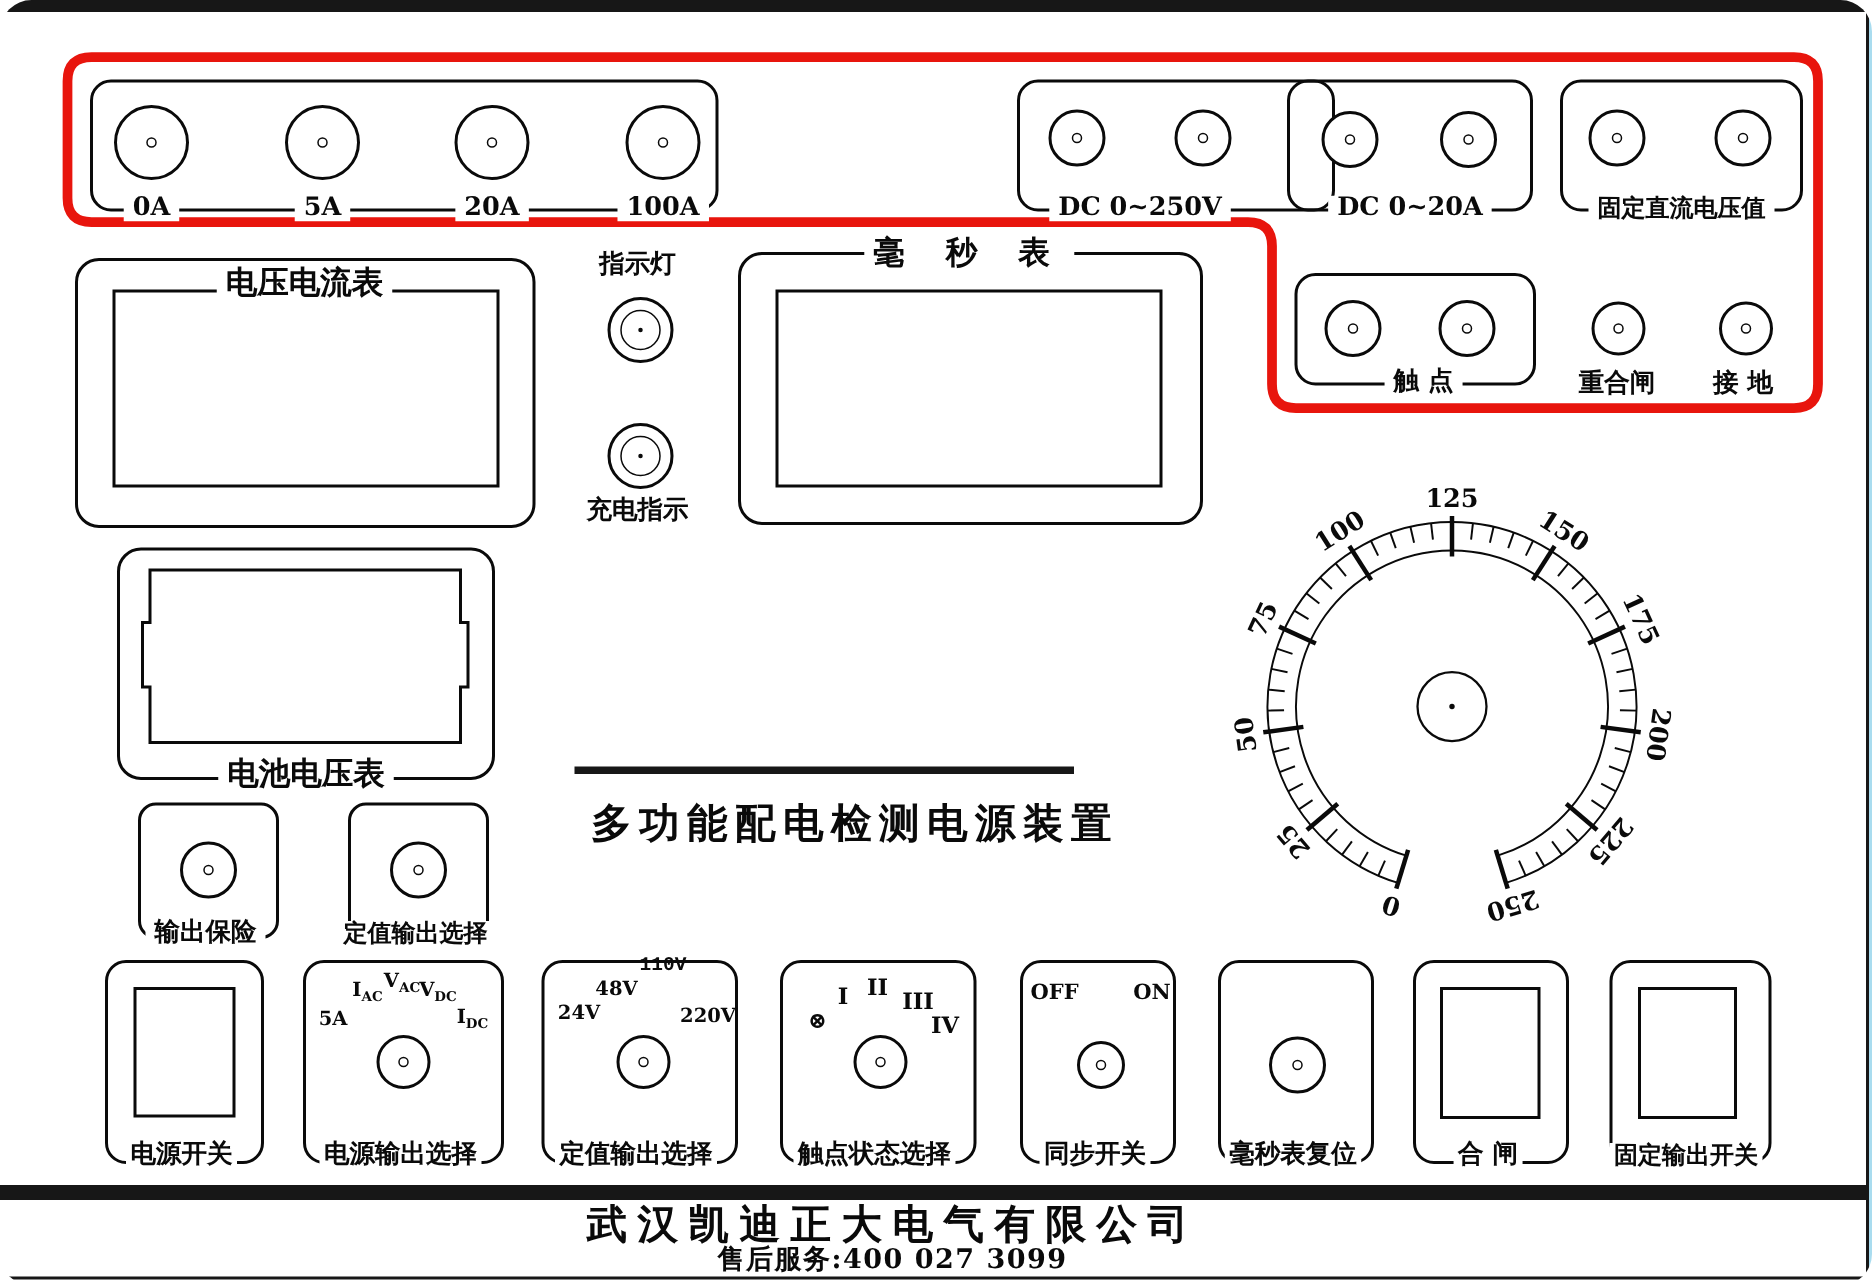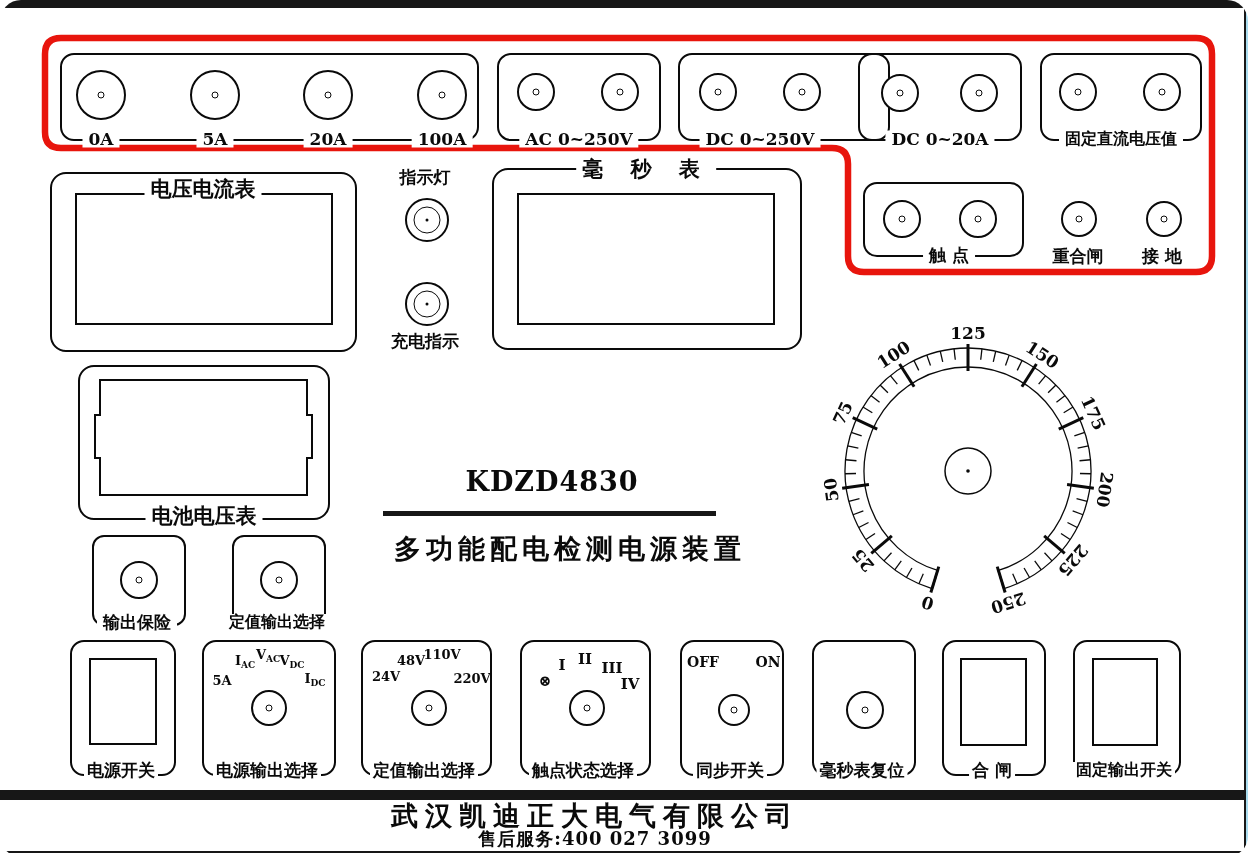--- a/index.html
+++ b/index.html
@@ -60,29 +60,20 @@
       </div>
     <div class="term" style="left:355px;top:15px;width:46px;height:46px;">
         <span class="cdot"></span>
       </div>
     <span class="glabel" style="left:39px;top:84px;">0A</span>
     <span class="glabel" style="left:153px;top:84px;">5A</span>
     <span class="glabel" style="left:266px;top:84px;">20A</span>
     <span class="glabel" style="left:380px;top:84px;">100A</span>
   </div>
 
-  <div class="gbox" style="left:497px;top:53px;width:160px;height:84px;">
-    <div class="term" style="left:18px;top:18px;width:34px;height:34px;">
-        <span class="cdot"></span>
-      </div>
-    <div class="term" style="left:102px;top:18px;width:34px;height:34px;">
-        <span class="cdot"></span>
-      </div>
-    <span class="glabel" style="left:80px;top:84px;">AC 0~250V</span>
-  </div>
 
   <div class="gbox" style="left:678px;top:53px;width:160px;height:84px;padding-left:48px;">
     <div class="term" style="left:19px;top:18px;width:34px;height:34px;">
         <span class="cdot"></span>
       </div>
     <div class="term" style="left:103px;top:18px;width:34px;height:34px;">
         <span class="cdot"></span>
       </div>
     <span class="glabel" style="left:80px;top:84px;">DC 0~250V</span>
   </div>
@@ -145,21 +136,20 @@
   <div class="lamp" style="left:405px;top:198px;width:40px;height:40px;">
     <span class="lamp-in"></span>
     <span class="pip"></span>
   </div>
   <div class="lamp" style="left:405px;top:282px;width:40px;height:40px;">
     <span class="lamp-in"></span>
     <span class="pip"></span>
   </div>
   <span class="glabel" style="left:425px;top:341px;">充电指示</span>
 
-  <div class="model" style="left:552px;top:481px;">KDZD4830</div>
   <div class="titleline" style="left:383px;top:511px;width:333px;height:5px;"></div>
   <div class="subtitle" style="left:570px;top:549px;">多功能配电检测电源装置</div>
 
   <div class="gbox" style="left:92px;top:535px;width:90px;height:87px;border-radius:12px;">
     <div class="term" style="left:26px;top:24px;width:34px;height:34px;">
         <span class="cdot"></span>
       </div>
   </div>
   <span class="glabel" style="left:137px;top:622px;">输出保险</span>
   <div class="gbox" style="left:232px;top:535px;width:90px;height:87px;border-radius:12px;">
@@ -255,21 +245,21 @@
     <div class="pos" style="left:111px;top:38px;"><span>I</span><sub>DC</sub></div>
     <div class="knob" style="left:47px;top:48px;width:32px;height:32px;">
         <span class="cdot"></span>
       </div>
   </div>
   <span class="slabel" style="left:267px;top:770px;">电源输出选择</span>
 
   <div class="gbox" style="left:361px;top:640px;width:127px;height:132px;">
     <div class="pos" style="left:23px;top:34px;">24V</div>
     <div class="pos" style="left:48px;top:18px;">48V</div>
-    <div class="pos" style="left:79px;top:12px;">110V</div>
+    <div class="pos" style="left:79px;top:1px;font-family:Liberation Mono, monospace;">110V</div>
     <div class="pos" style="left:109px;top:36px;">220V</div>
     <div class="knob" style="left:48px;top:48px;width:32px;height:32px;">
         <span class="cdot"></span>
       </div>
   </div>
   <span class="slabel" style="left:424px;top:770px;">定值输出选择</span>
 
   <div class="gbox" style="left:520px;top:640px;width:127px;height:132px;">
     <div class="pos" style="left:23px;top:39px;font-size:15px;">⊗</div>
     <div class="pos" style="left:40px;top:23px;font-size:15px;">I</div>

